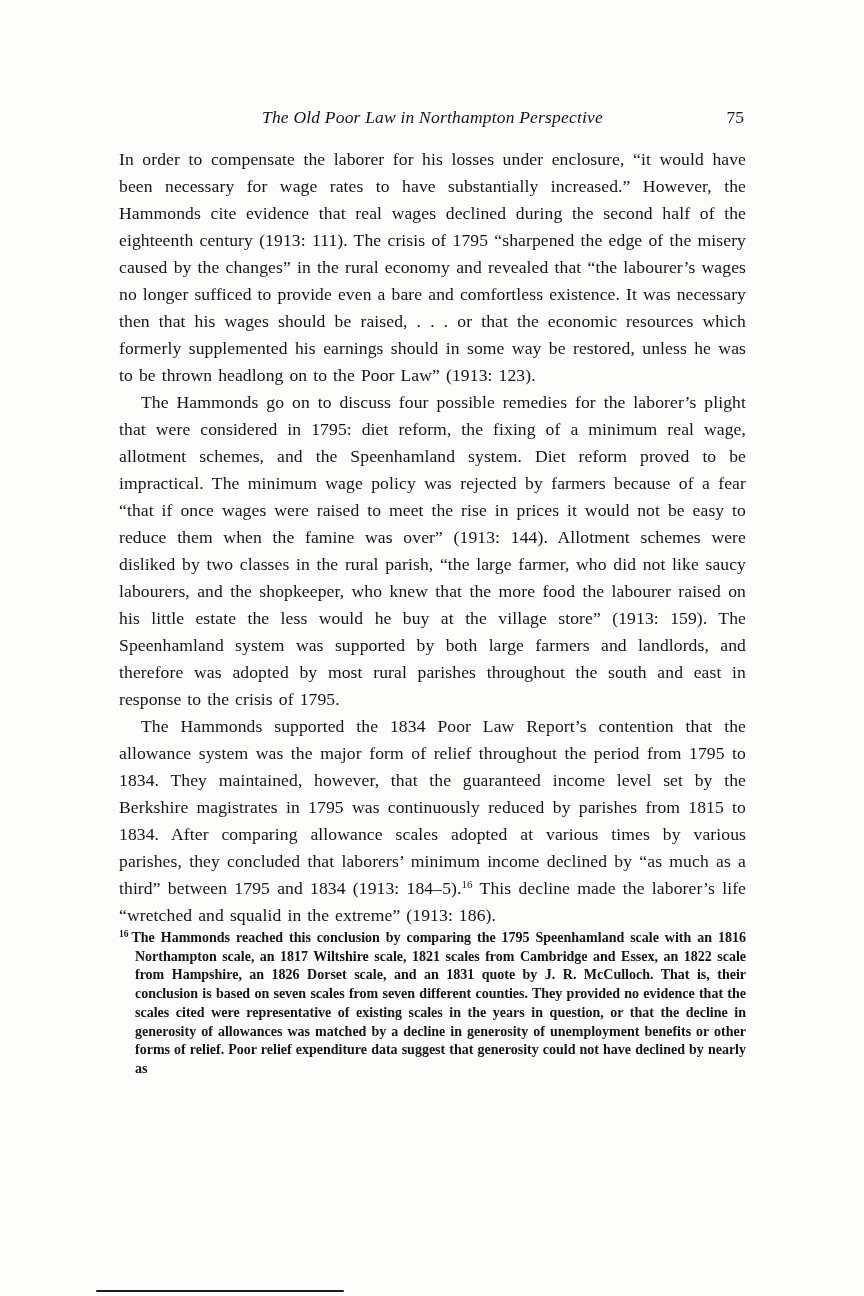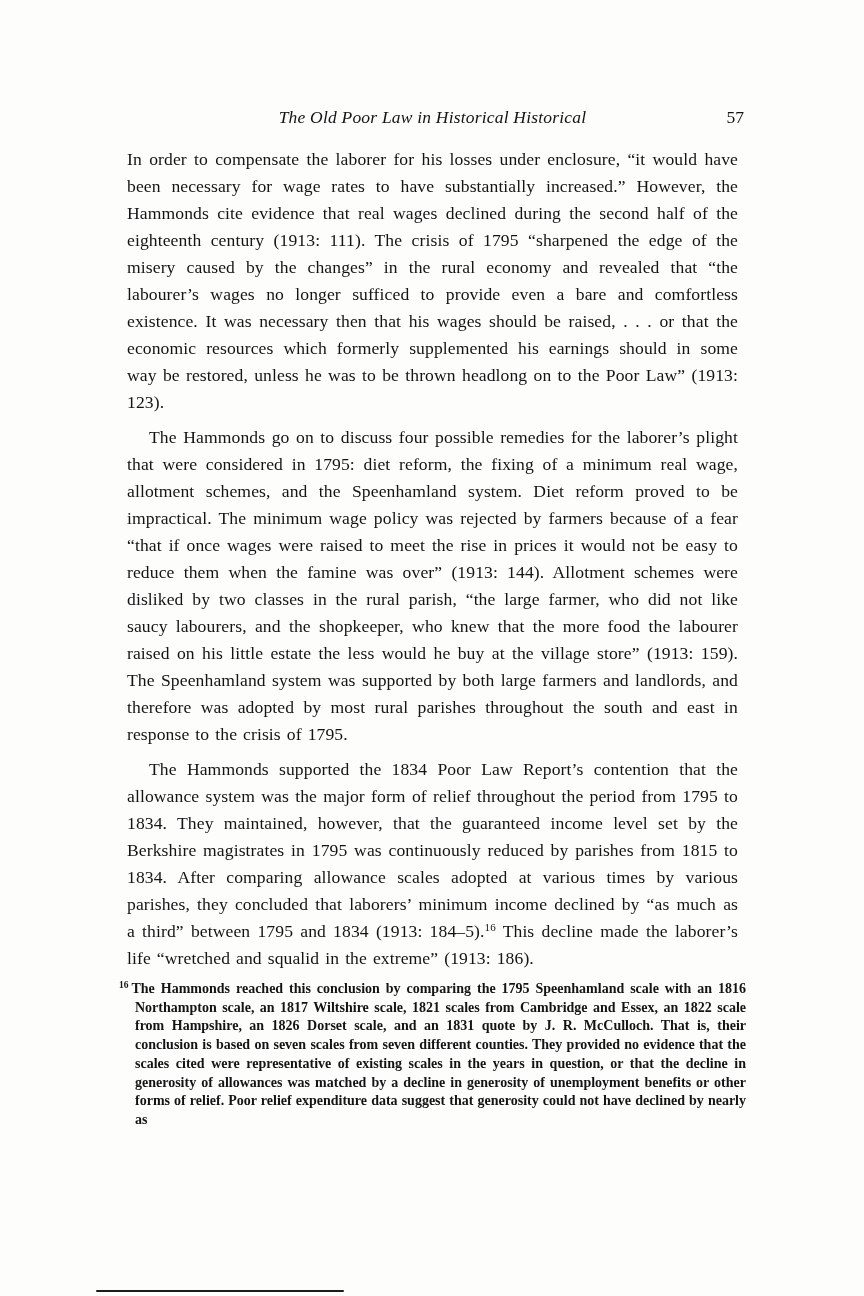--- a/index.html
+++ b/index.html
@@ -37,21 +37,21 @@
     font-style: italic;
     letter-spacing: 0.2px;
   }
   .running-head .folio {
     position: absolute;
     right: 2px;
     top: 0;
     font-style: normal;
   }
   .body-text p {
-    margin: 8px;
+    margin: 0;
     font-size: 17.6px;
     line-height: 27px;
     text-align: justify;
     word-spacing: 1.5px;
     letter-spacing: 0.1px;
   }
   .body-text p.indent {
     text-indent: 22px;
   }
   sup.fn-ref {
@@ -88,22 +88,22 @@
     border-radius: 1px;
   }
 </style>
 </head>
 <body>
 
 <div class="page">
   <div class="content">
 
     <div class="running-head">
-      <span class="title">The Old Poor Law in Historical Historical</span>
-      <span class="folio">57</span>
+      <span class="title">The Old Poor Law in Northampton Perspective</span>
+      <span class="folio">75</span>
     </div>
 
     <div class="body-text">
       <p>In order to compensate the laborer for his losses under enclosure, “it would have been necessary for wage rates to have substantially increased.” However, the Hammonds cite evidence that real wages declined during the second half of the eighteenth century (1913: 111). The crisis of 1795 “sharpened the edge of the misery caused by the changes” in the rural economy and revealed that “the labourer’s wages no longer sufficed to provide even a bare and comfortless existence. It was necessary then that his wages should be raised, . . . or that the economic resources which formerly supplemented his earnings should in some way be restored, unless he was to be thrown headlong on to the Poor Law” (1913: 123).</p>
       <p class="indent">The Hammonds go on to discuss four possible remedies for the laborer’s plight that were considered in 1795: diet reform, the fixing of a minimum real wage, allotment schemes, and the Speenhamland system. Diet reform proved to be impractical. The minimum wage policy was rejected by farmers because of a fear “that if once wages were raised to meet the rise in prices it would not be easy to reduce them when the famine was over” (1913: 144). Allotment schemes were disliked by two classes in the rural parish, “the large farmer, who did not like saucy labourers, and the shopkeeper, who knew that the more food the labourer raised on his little estate the less would he buy at the village store” (1913: 159). The Speenhamland system was supported by both large farmers and landlords, and therefore was adopted by most rural parishes throughout the south and east in response to the crisis of 1795.</p>
       <p class="indent"><span>The Hammonds supported the 1834 Poor Law Report’s contention that the allowance system was the major form of relief throughout the period from 1795 to 1834. They maintained, however, that the guaranteed income level set by the Berkshire magistrates in 1795 was continuously reduced by parishes from 1815 to 1834. After comparing allowance scales adopted at various times by various parishes, they concluded that laborers’ minimum income declined by “as much as a third” between 1795 and 1834 (1913: 184–5).</span><sup class="fn-ref">16</sup><span> This decline made the laborer’s life “wretched and squalid in the extreme” (1913: 186).</span></p>
     </div>
 
     <div class="footnote-block">
       <p class="footnote"><sup class="fn-marker">16</sup><span>The Hammonds reached this conclusion by comparing the 1795 Speenhamland scale with an 1816 Northampton scale, an 1817 Wiltshire scale, 1821 scales from Cambridge and Essex, an 1822 scale from Hampshire, an 1826 Dorset scale, and an 1831 quote by J. R. McCulloch. That is, their conclusion is based on seven scales from seven different counties. They provided no evidence that the scales cited were representative of existing scales in the years in question, or that the decline in generosity of allowances was matched by a decline in generosity of unemployment benefits or other forms of relief. Poor relief expenditure data suggest that generosity could not have declined by nearly as</span></p>

